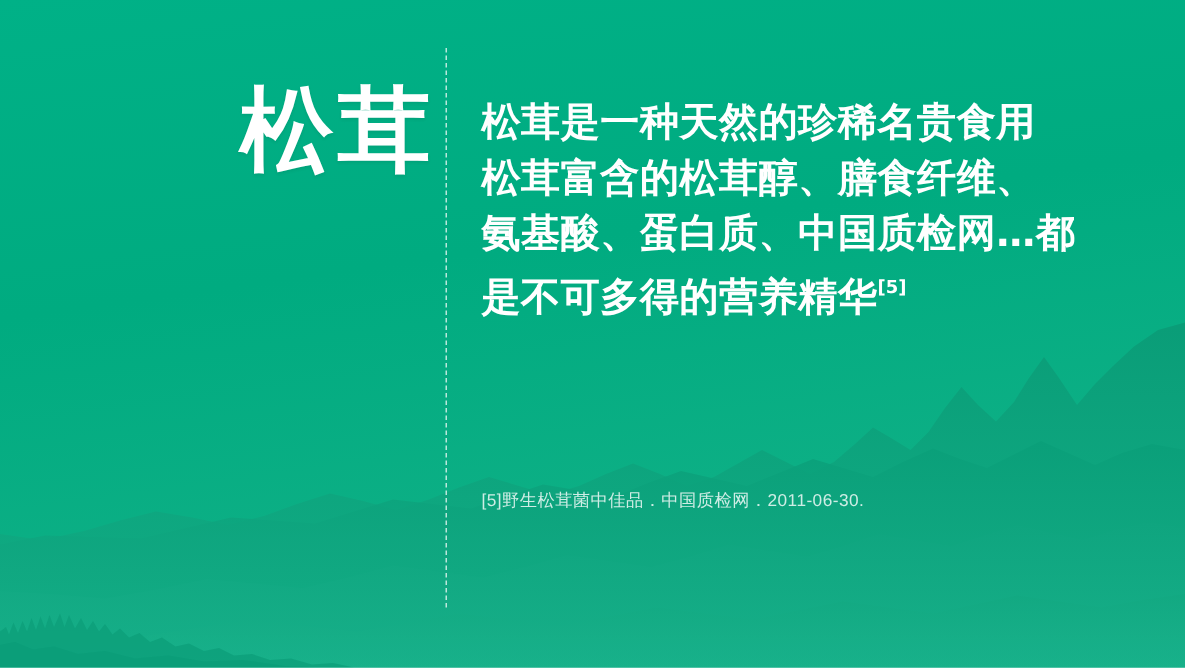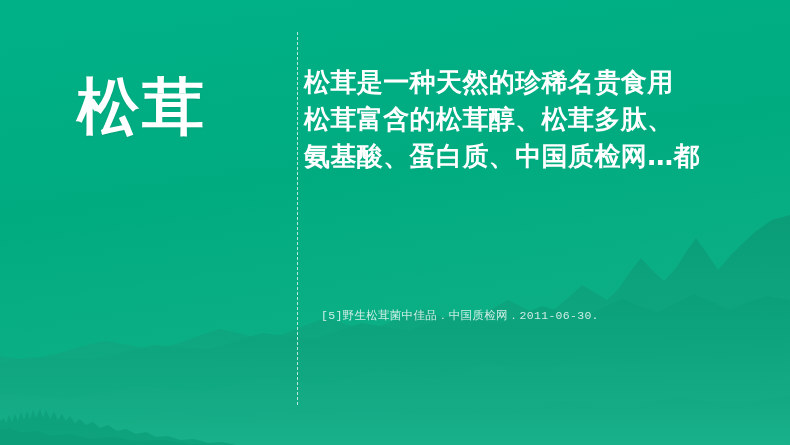--- a/index.html
+++ b/index.html
@@ -38,42 +38,41 @@
     height: 373px;
     border-left: 1.4px dashed rgba(255,255,255,0.72);
   }
 
   
   #title-block {
     position: absolute;
     left: 0px;
     top: 48px;
     width: 290px;
-    text-align: center;
+    text-align: right;
     z-index: 4;
-    margin-top: 20px;
   }
   .title-line {
     display: block;
     color: #ffffff;
     font-family: "DejaVu Serif", "Liberation Serif", serif;
     font-weight: 700;
     font-size: 62px;
     line-height: 78px;
     letter-spacing: 3px;
     white-space: nowrap;
     text-shadow: 0 1px 2px rgba(0,70,50,0.10);
   }
   #title-line-1 { margin-left: -6px; }
   #title-line-2 { margin-left: 10px; }
 
   
   #body-block {
     position: absolute;
-    left: 304px;
+    left: 321px;
     top: 64px;
     width: 455px;
     z-index: 4;
   }
   .body-line {
     display: block;
     color: #ffffff;
     font-family: "DejaVu Sans", "Liberation Sans", sans-serif;
     font-weight: 700;
     font-size: 26px;
@@ -87,24 +86,24 @@
     vertical-align: super;
     letter-spacing: 0;
     position: relative;
     top: -2px;
   }
 
   
   #footnote {
     position: absolute;
     left: 321px;
-    top: 308px;
+    top: 326px;
     z-index: 4;
     color: rgba(255,255,255,0.80);
-    font-family: Liberation Mono, monospace;
+    font-family: Liberation Sans, sans-serif;
     font-size: 11.5px;
     font-weight: 400;
     line-height: 16px;
     letter-spacing: 0.3px;
     white-space: nowrap;
   }
 </style>
 </head>
 <body>
 
@@ -189,19 +188,20 @@
   </svg>
 
   <div id="divider"></div>
 
   <div id="title-block">
     <span class="title-line" id="title-line-1">松茸</span>
   </div>
 
   <div id="body-block">
     <span class="body-line">松茸是一种天然的珍稀名贵食用</span>
-    <span class="body-line">松茸富含的松茸醇、松茸多肽、</span>
+    <span class="body-line">松茸富含的松茸醇、膳食纤维、</span>
     <span class="body-line">氨基酸、蛋白质、中国质检网…都</span>
+    <span class="body-line"><span>是不可多得的营养精华</span><sup class="cite-mark">[5]</sup></span>
   </div>
 
   <div id="footnote">[5]野生松茸菌中佳品．中国质检网．2011-06-30.</div>
 
 </div>
 
 </body></html>

